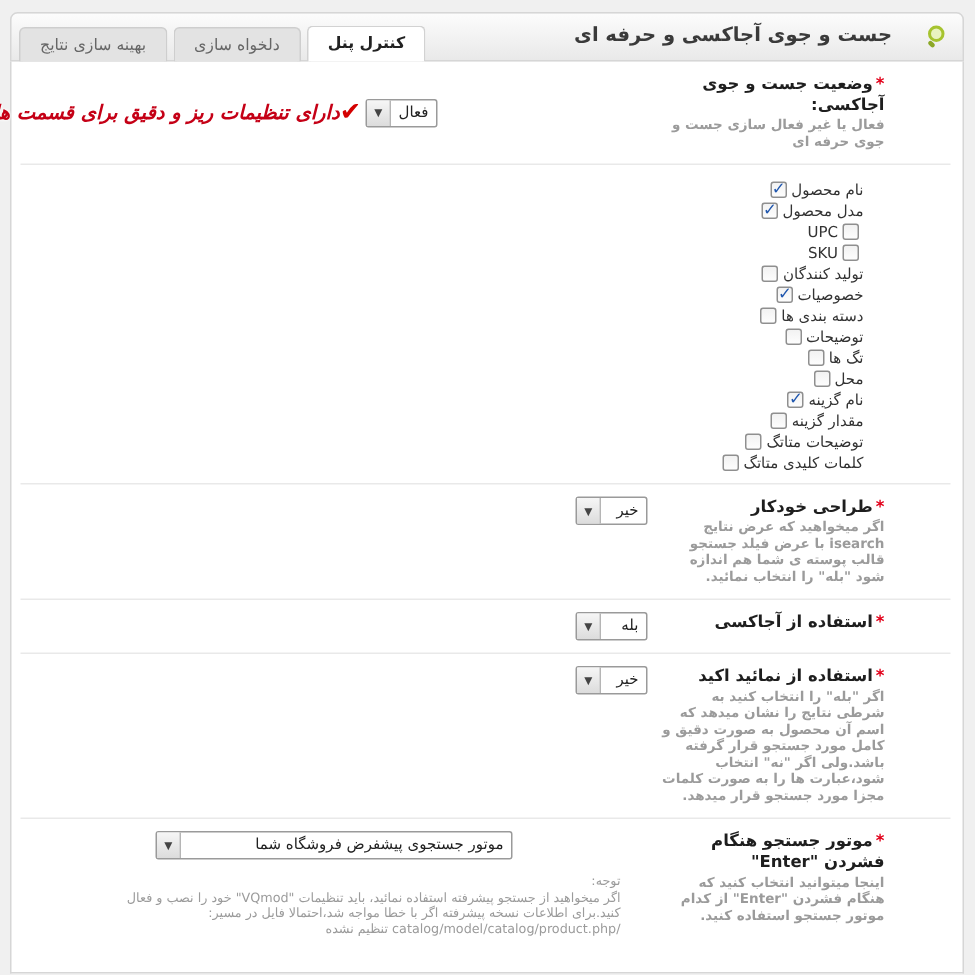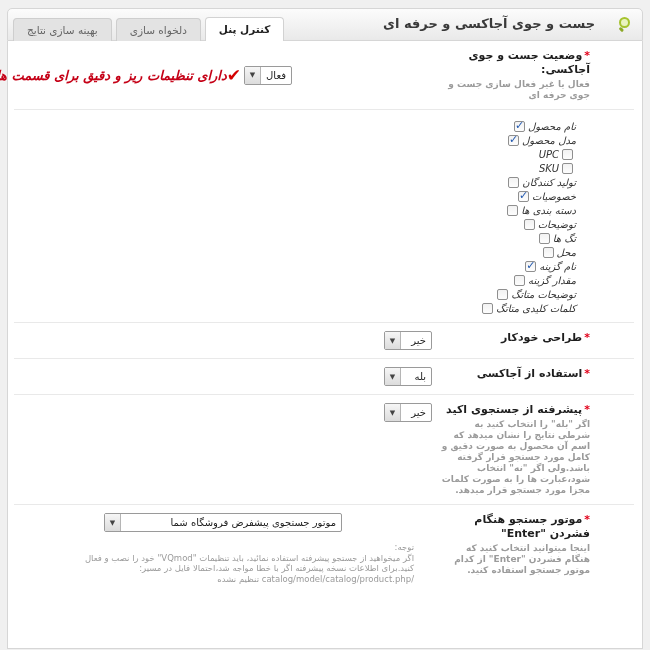--- a/index.html
+++ b/index.html
@@ -122,21 +122,21 @@
   .annotation-check {
     color:#d40000; font-size:17px; font-weight:bold; margin:0 3px 0 0;
     text-shadow:0 0 2px #fff;
   }
   .annotation-text {
     color:#c50016; font-size:13px; font-weight:bold; font-style:italic;
     letter-spacing:-0.2px;
     text-shadow:0 0 2px #fff, 0 0 2px #fff;
     white-space:nowrap;
   }
-  .searchin-list { margin-right:14px;font-style:italic; }
+  .searchin-list { margin-right:14px; }
   .plain-select { margin-right:8px; }
   .wide-wrap { margin-right:98px; }
   .note {
     direction:rtl; text-align:right;
     margin:10px 26px 0 0;
     font-size:8.5px; color:#9b9b9b; line-height:10.5px;
     max-width:352px;
   }
   .note-title { display:block; }
 </style>
@@ -191,20 +191,21 @@
             <div class="cb-row"><span class="cb"></span><span class="cb-label">مقدار گزینه</span></div>
             <div class="cb-row"><span class="cb"></span><span class="cb-label">توضیحات متاتگ</span></div>
             <div class="cb-row"><span class="cb"></span><span class="cb-label">کلمات کلیدی متاتگ</span></div>
           </div>
       </div>
     </div>
 
     <div class="form-row">
       <div class="row-label">
         <div class="lbl"><span class="star">*</span><span>طراحی خودکار</span></div>
+        <div class="help">اگر میخواهید که عرض نتایج isearch با عرض فیلد جستجو قالب پوسته ی شما هم اندازه شود "بله" را انتخاب نمائید.</div>
       </div>
       <div class="row-control">
         <span class="select plain-select">
           <span class="sel-arrow">▼</span>
           <span class="sel-text">خیر</span>
         </span>
       </div>
     </div>
 
     <div class="form-row">
@@ -214,21 +215,21 @@
       <div class="row-control">
         <span class="select plain-select">
           <span class="sel-arrow">▼</span>
           <span class="sel-text">بله</span>
         </span>
       </div>
     </div>
 
     <div class="form-row">
       <div class="row-label">
-        <div class="lbl"><span class="star">*</span><span>پیشرفته از جستجوی اکید</span></div>
+        <div class="lbl"><span class="star">*</span><span>استفاده از نمائید اکید</span></div>
         <div class="help">اگر "بله" را انتخاب کنید به شرطی نتایج را نشان میدهد که اسم آن محصول به صورت دقیق و کامل مورد جستجو قرار گرفته باشد.ولی اگر "نه" انتخاب شود،عبارت ها را به صورت کلمات مجزا مورد جستجو قرار میدهد.</div>
       </div>
       <div class="row-control">
         <span class="select plain-select">
           <span class="sel-arrow">▼</span>
           <span class="sel-text">خیر</span>
         </span>
       </div>
     </div>
 

